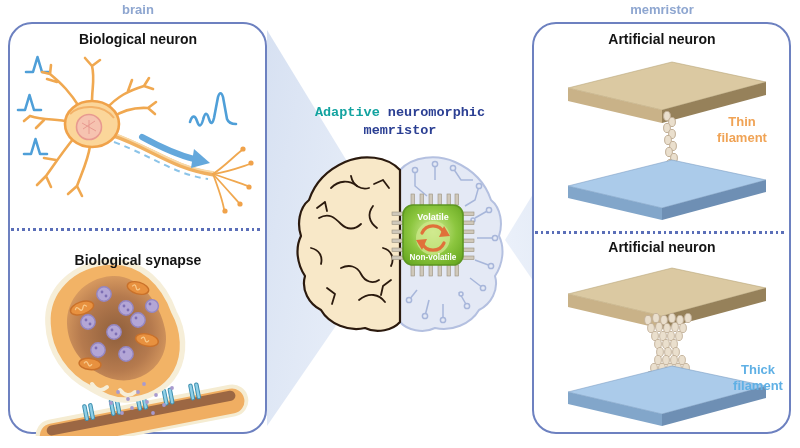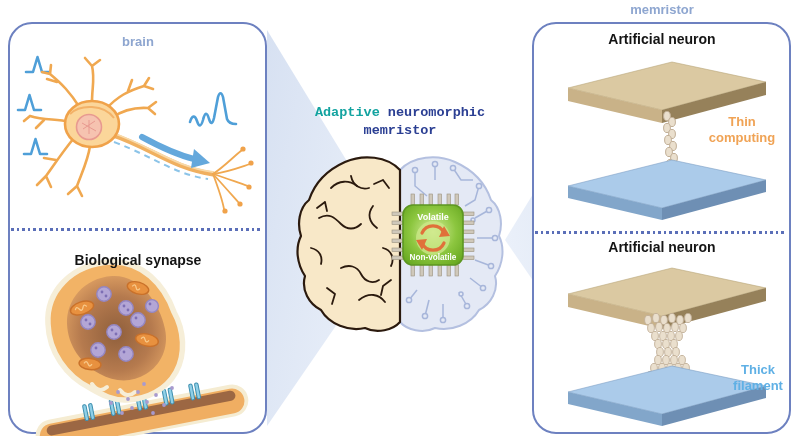--- a/index.html
+++ b/index.html
@@ -14,21 +14,21 @@
               clip-path:polygon(100% 0,0 53%,100% 100%);}
 
   
   .panel{position:absolute;top:22px;height:408px;width:255px;background:#fff;
          border:2.5px solid #6d81c0;border-radius:24px;z-index:1;}
   .panel-left{left:8px;}
   .panel-right{left:532px;}
 
   .panel-caption{position:absolute;top:2px;width:260px;text-align:center;
                  font-size:13px;font-weight:bold;color:#8ea6d0;z-index:3;}
-  .caption-left{left:8px;margin-top:32px;}
+  .caption-left{left:8px;}
   .caption-right{left:532px;}
 
   .heading{position:absolute;width:260px;text-align:center;font-size:14px;
            font-weight:bold;color:#141414;z-index:3;}
   .h-bio-neuron{left:8px;top:31px;}
   .h-bio-synapse{left:8px;top:237px;margin-top:15px;}
   .h-art-neuron{left:532px;top:31px;}
   .h-art-synapse{left:532px;top:239px;}
 
   .divider{position:absolute;height:2.6px;z-index:3;
@@ -62,28 +62,29 @@
 
   <div class="beam beam-left"></div>
   <div class="beam beam-right"></div>
 
   <div class="panel panel-left"></div>
   <div class="panel panel-right"></div>
 
   <div class="panel-caption caption-left">brain</div>
   <div class="panel-caption caption-right">memristor</div>
 
+  <div class="heading h-bio-neuron">Biological neuron</div>
   <div class="heading h-bio-synapse">Biological synapse</div>
   <div class="heading h-art-neuron">Artificial neuron</div>
   <div class="heading h-art-synapse">Artificial neuron</div>
 
   <div class="divider div-left"></div>
   <div class="divider div-right"></div>
 
-  <div class="filament-label thin-label">Thin computing</div>
+  <div class="filament-label thin-label">Thin filament</div>
   <div class="filament-label thick-label">Thick filament</div>
 
   <div class="center-caption">
     <span class="word-teal">Adaptive</span>
     <span class="word-blue">neuromorphic</span><br>
     <span class="word-blue">memristor</span>
   </div>
 
   <svg class="art neuron-art" width="252" height="180" viewBox="0 0 252 180">
     <g fill="none" stroke="#4f9fd8" stroke-width="2.6" stroke-linecap="round" stroke-linejoin="round">

